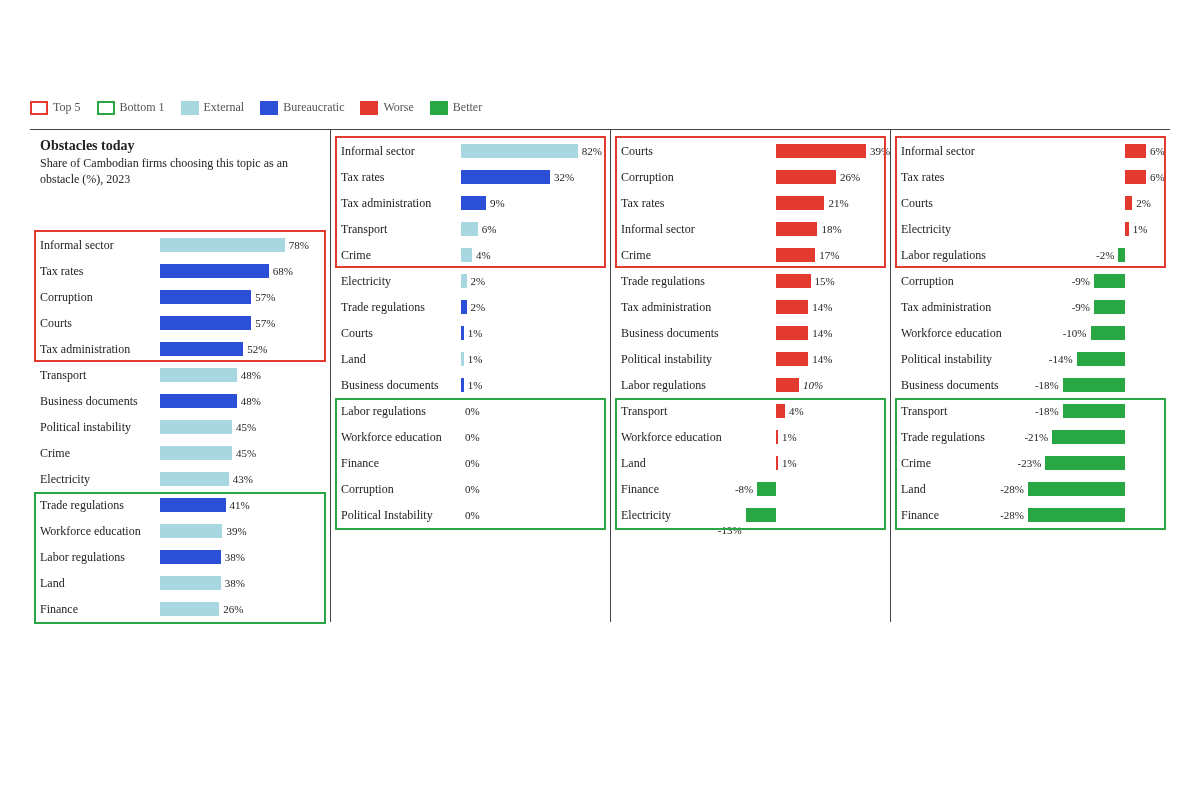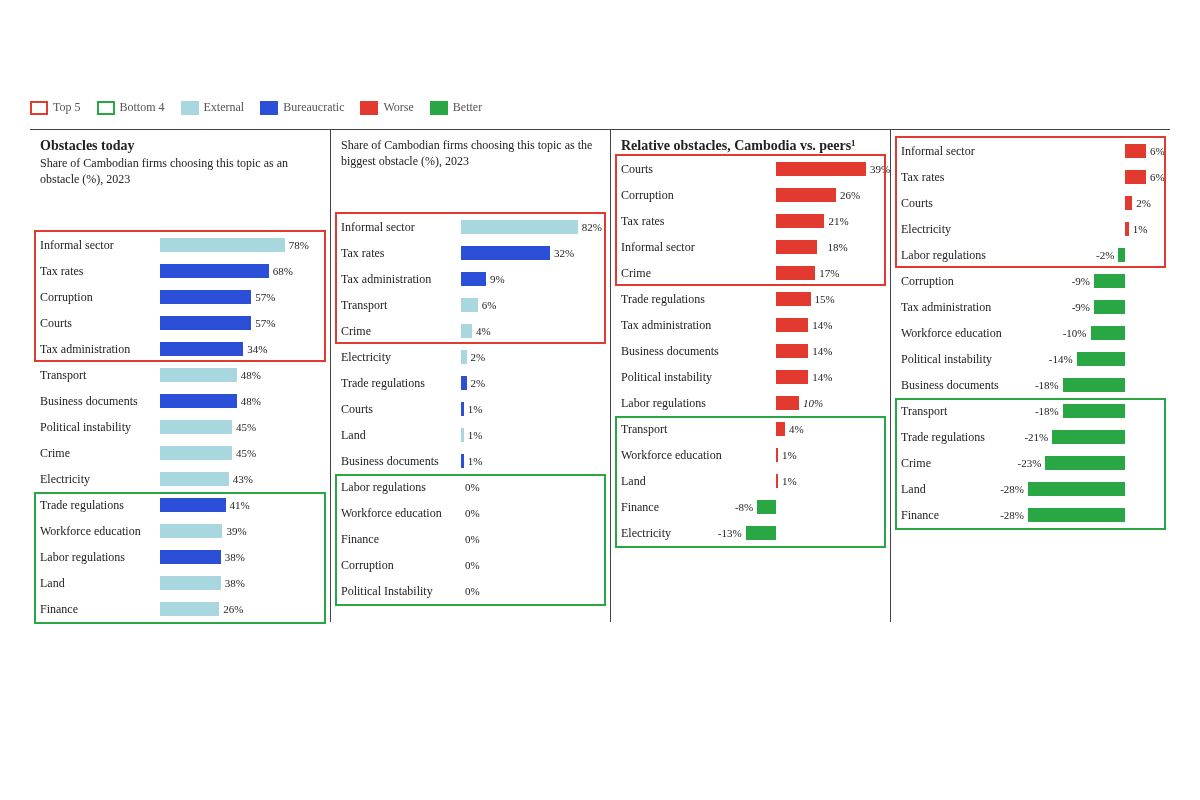--- a/index.html
+++ b/index.html
@@ -134,21 +134,21 @@
 
 <div class="canvas">
 
   <div class="legend">
     <span>
         <span class="sw outline-red"></span>
         <span>Top 5</span>
       </span>
     <span>
         <span class="sw outline-green"></span>
-        <span>Bottom 4</span>
+        <span>Bottom 1</span>
       </span>
     <span>
         <span class="sw fill-ext"></span>
         <span>External</span>
       </span>
     <span>
         <span class="sw fill-bur"></span>
         <span>Bureaucratic</span>
       </span>
     <span>
@@ -191,21 +191,21 @@
             <div class="lbl">Courts</div>
             <div class="track">
               <div class="bar bur" style="width: 57%;"></div>
               <div class="valpct" style="left: calc(57% + 4px);">57%</div>
             </div>
           </div>
           <div class="row">
             <div class="lbl">Tax administration</div>
             <div class="track">
               <div class="bar bur" style="width: 52%;"></div>
-              <div class="valpct" style="left: calc(52% + 4px);">34%</div>
+              <div class="valpct" style="left: calc(52% + 4px);">52%</div>
             </div>
           </div>
           <div class="row">
             <div class="lbl">Transport</div>
             <div class="track">
               <div class="bar ext" style="width: 48%;"></div>
               <div class="valpct" style="left: calc(48% + 4px);">48%</div>
             </div>
           </div>
           <div class="row">
@@ -269,21 +269,20 @@
             <div class="track">
               <div class="bar ext" style="width: 37%;"></div>
               <div class="valpct" style="left: calc(37% + 4px);">26%</div>
             </div>
           </div>
           <div class="hlbox top5" style="top: -2px; height: 132px;"></div>
           <div class="hlbox bottom5" style="top: 260px; height: 132px;"></div>
         </div>
     </div>
     <div class="col">
-      <div class="sub">Share of Cambodian firms choosing this topic as the biggest obstacle (%), 2023</div>
       <div class="rows" id="rows1">
           <div class="row">
             <div class="lbl">Informal sector</div>
             <div class="track">
               <div class="bar ext" style="width: 84%;"></div>
               <div class="valpct" style="left: calc(84% + 4px);">82%</div>
             </div>
           </div>
           <div class="row">
             <div class="lbl">Tax rates</div>
@@ -381,21 +380,20 @@
             <div class="track">
               <div class="bar ext" style="width: 0%;"></div>
               <div class="valpct" style="left: calc(0% + 4px);">0%</div>
             </div>
           </div>
           <div class="hlbox top5" style="top: -2px; height: 132px;"></div>
           <div class="hlbox bottom5" style="top: 260px; height: 132px;"></div>
         </div>
     </div>
     <div class="col">
-      <h3>Relative obstacles, Cambodia vs. peers¹</h3>
       <div class="rows" id="rows2">
           <div class="row">
             <div class="lbl">Courts</div>
             <div class="dvg">
               <div class="zero" style="left: 25%;"></div>
               <div class="dbar worse" style="left: 25%; width: 65%;"></div>
               <div class="dval" style="left: calc(90% + 4px);">39%</div>
             </div>
           </div>
           <div class="row">
@@ -412,21 +410,21 @@
               <div class="zero" style="left: 25%;"></div>
               <div class="dbar worse" style="left: 25%; width: 35%;"></div>
               <div class="dval" style="left: calc(60% + 4px);">21%</div>
             </div>
           </div>
           <div class="row">
             <div class="lbl">Informal sector</div>
             <div class="dvg">
               <div class="zero" style="left: 25%;"></div>
               <div class="dbar worse" style="left: 25%; width: 30%;"></div>
-              <div class="dval" style="left: calc(55% + 4px); margin-left: 6px;">18%</div>
+              <div class="dval" style="left: calc(55% + 4px);">18%</div>
             </div>
           </div>
           <div class="row">
             <div class="lbl">Crime</div>
             <div class="dvg">
               <div class="zero" style="left: 25%;"></div>
               <div class="dbar worse" style="left: 25%; width: 28.3333%;"></div>
               <div class="dval" style="left: calc(53.3333% + 4px);">17%</div>
             </div>
           </div>
@@ -500,21 +498,21 @@
               <div class="zero" style="left: 25%;"></div>
               <div class="dbar better" style="left: 11.6667%; width: 13.3333%;"></div>
               <div class="dval" style="right: calc(88.3333% + 4px); text-align: right;">-8%</div>
             </div>
           </div>
           <div class="row">
             <div class="lbl">Electricity</div>
             <div class="dvg">
               <div class="zero" style="left: 25%;"></div>
               <div class="dbar better" style="left: 3.33333%; width: 21.6667%;"></div>
-              <div class="dval" style="right: calc(96.6667% + 4px); text-align: right;">-13%</div>
+              <div class="dval" style="right: calc(96.6667% + 4px); text-align: right; margin-top: 15px;">-13%</div>
             </div>
           </div>
           <div class="hlbox top5" style="top: -2px; height: 132px;"></div>
           <div class="hlbox bottom5" style="top: 260px; height: 132px;"></div>
         </div>
     </div>
     <div class="col">
       <div class="rows" id="rows3">
           <div class="row">
             <div class="lbl">Informal sector</div>

